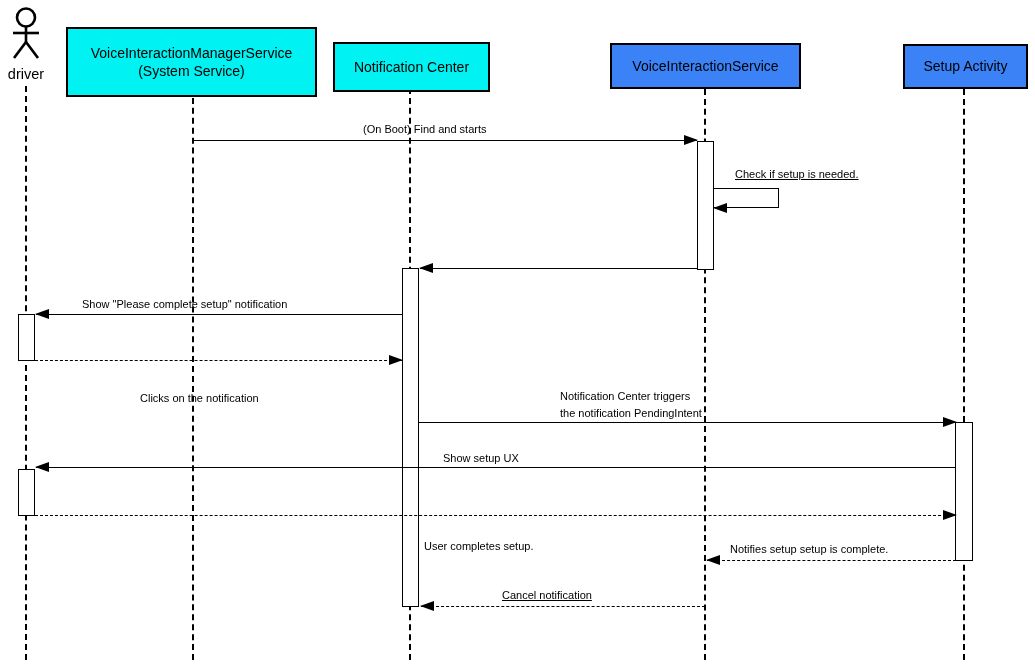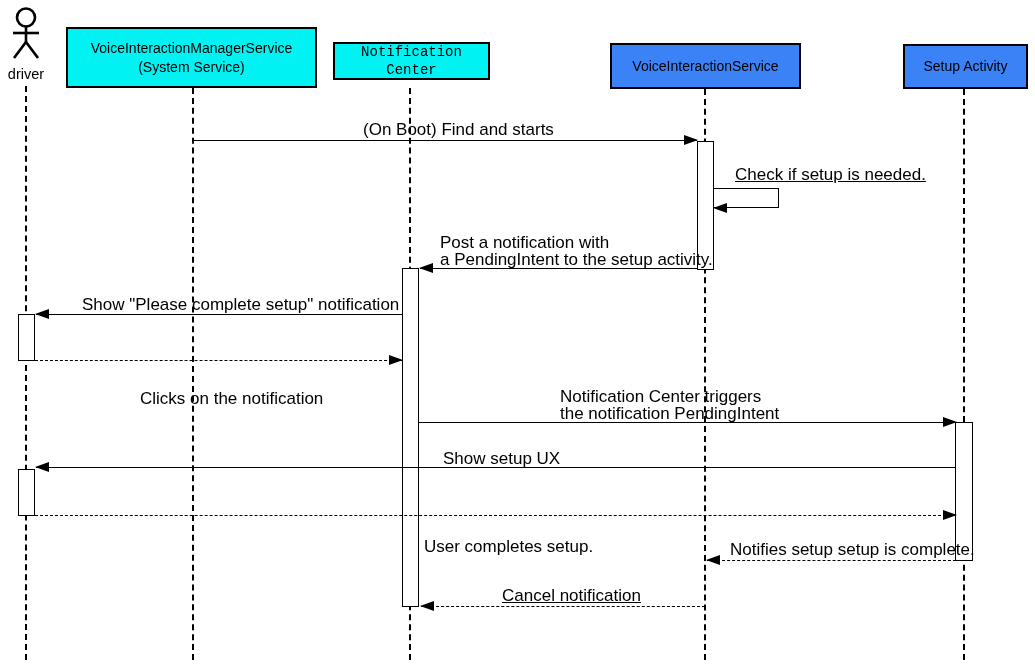--- a/index.html
+++ b/index.html
@@ -31,21 +31,21 @@
   .msg{position:absolute;height:0;z-index:4;}
   .msg.solid{border-top:1.8px solid #000;}
   .msg.dashed{border-top:1.8px dashed #000;}
   .ah{position:absolute;width:0;height:0;border-top:5.5px solid transparent;border-bottom:5.5px solid transparent;top:-6.4px;}
   .ah.r{right:-1px;border-left:14px solid #000;}
   .ah.l{left:-1px;border-right:14px solid #000;}
   
   .selfloop{position:absolute;box-sizing:border-box;border:1.8px solid #000;border-left:none;z-index:3;}
   .selfloop .ah{top:auto;bottom:-6.4px;left:-1px;border-right:14px solid #000;}
   
-  .mlabel{position:absolute;font-size:17px;line-height:17px;white-space:pre-line;z-index:5;}
+  .mlabel{position:absolute;font-size:11px;line-height:17px;white-space:pre-line;z-index:5;}
 </style>
 </head>
 <body>
 
 <div id="canvas">
 
   <div class="lifeline" style="left:25px;top:86px;height:574px;"></div>
   <div class="lifeline" style="left:192px;top:88px;height:572px;"></div>
   <div class="lifeline" style="left:409px;top:88px;height:572px;"></div>
   <div class="lifeline" style="left:704px;top:89px;height:571px;"></div>
@@ -61,25 +61,25 @@
     <svg width="52" height="54" viewBox="0 0 52 54">
       <circle cx="26" cy="11.5" r="9" fill="none" stroke="#000" stroke-width="2.6"></circle>
       <line x1="26" y1="20.5" x2="26" y2="36" stroke="#000" stroke-width="2.6"></line>
       <line x1="13" y1="27" x2="39" y2="27" stroke="#000" stroke-width="2.6"></line>
       <line x1="26" y1="36" x2="14" y2="52" stroke="#000" stroke-width="2.6"></line>
       <line x1="26" y1="36" x2="38" y2="52" stroke="#000" stroke-width="2.6"></line>
     </svg>
     <div class="actor-label">driver</div>
   </div>
 
-  <div class="pbox cyan" style="left:66px;top:27px;width:251px;height:61px;">
+  <div class="pbox cyan" style="left:66px;top:27px;width:251px;height:70px;">
     <span>VoiceInteractionManagerService
 (System Service)</span>
   </div>
-  <div class="pbox cyan" style="left:333px;top:42px;width:157px;height:38px;font-family:Liberation Mono, monospace;">
+  <div class="pbox cyan" style="left:333px;top:42px;width:157px;height:50px;">
     <span>Notification Center</span>
   </div>
   <div class="pbox green" style="left:610px;top:43px;width:191px;height:46px;">
     <span>VoiceInteractionService</span>
   </div>
   <div class="pbox green" style="left:903px;top:44px;width:125px;height:45px;">
     <span>Setup Activity</span>
   </div>
 
   <div class="msg solid" style="left:193px;top:140px;width:504px;">
@@ -88,22 +88,20 @@
   <div class="mlabel" style="left:363px;top:121px;">(On Boot) Find and starts</div>
 
   <div class="selfloop" style="left:714px;top:188px;width:65px;height:20px;">
     <div class="ah"></div>
   </div>
   <div class="mlabel" style="left:735px;top:166px;text-decoration:underline;">Check if setup is needed.</div>
 
   <div class="msg solid" style="left:420px;top:268px;width:277px;">
     <div class="ah l"></div>
   </div>
-  <div class="mlabel" style="left:440px;top:234px;">Post a notification with
-a PendingIntent to the setup activity.</div>
 
   <div class="msg solid" style="left:36px;top:314px;width:366px;">
     <div class="ah l"></div>
   </div>
   <div class="mlabel" style="left:82px;top:296px;">Show "Please complete setup" notification</div>
 
   <div class="msg dashed" style="left:35px;top:360px;width:367px;">
     <div class="ah r"></div>
   </div>
   <div class="mlabel" style="left:140px;top:342px;margin-top:48px;">Clicks on the notification</div>

